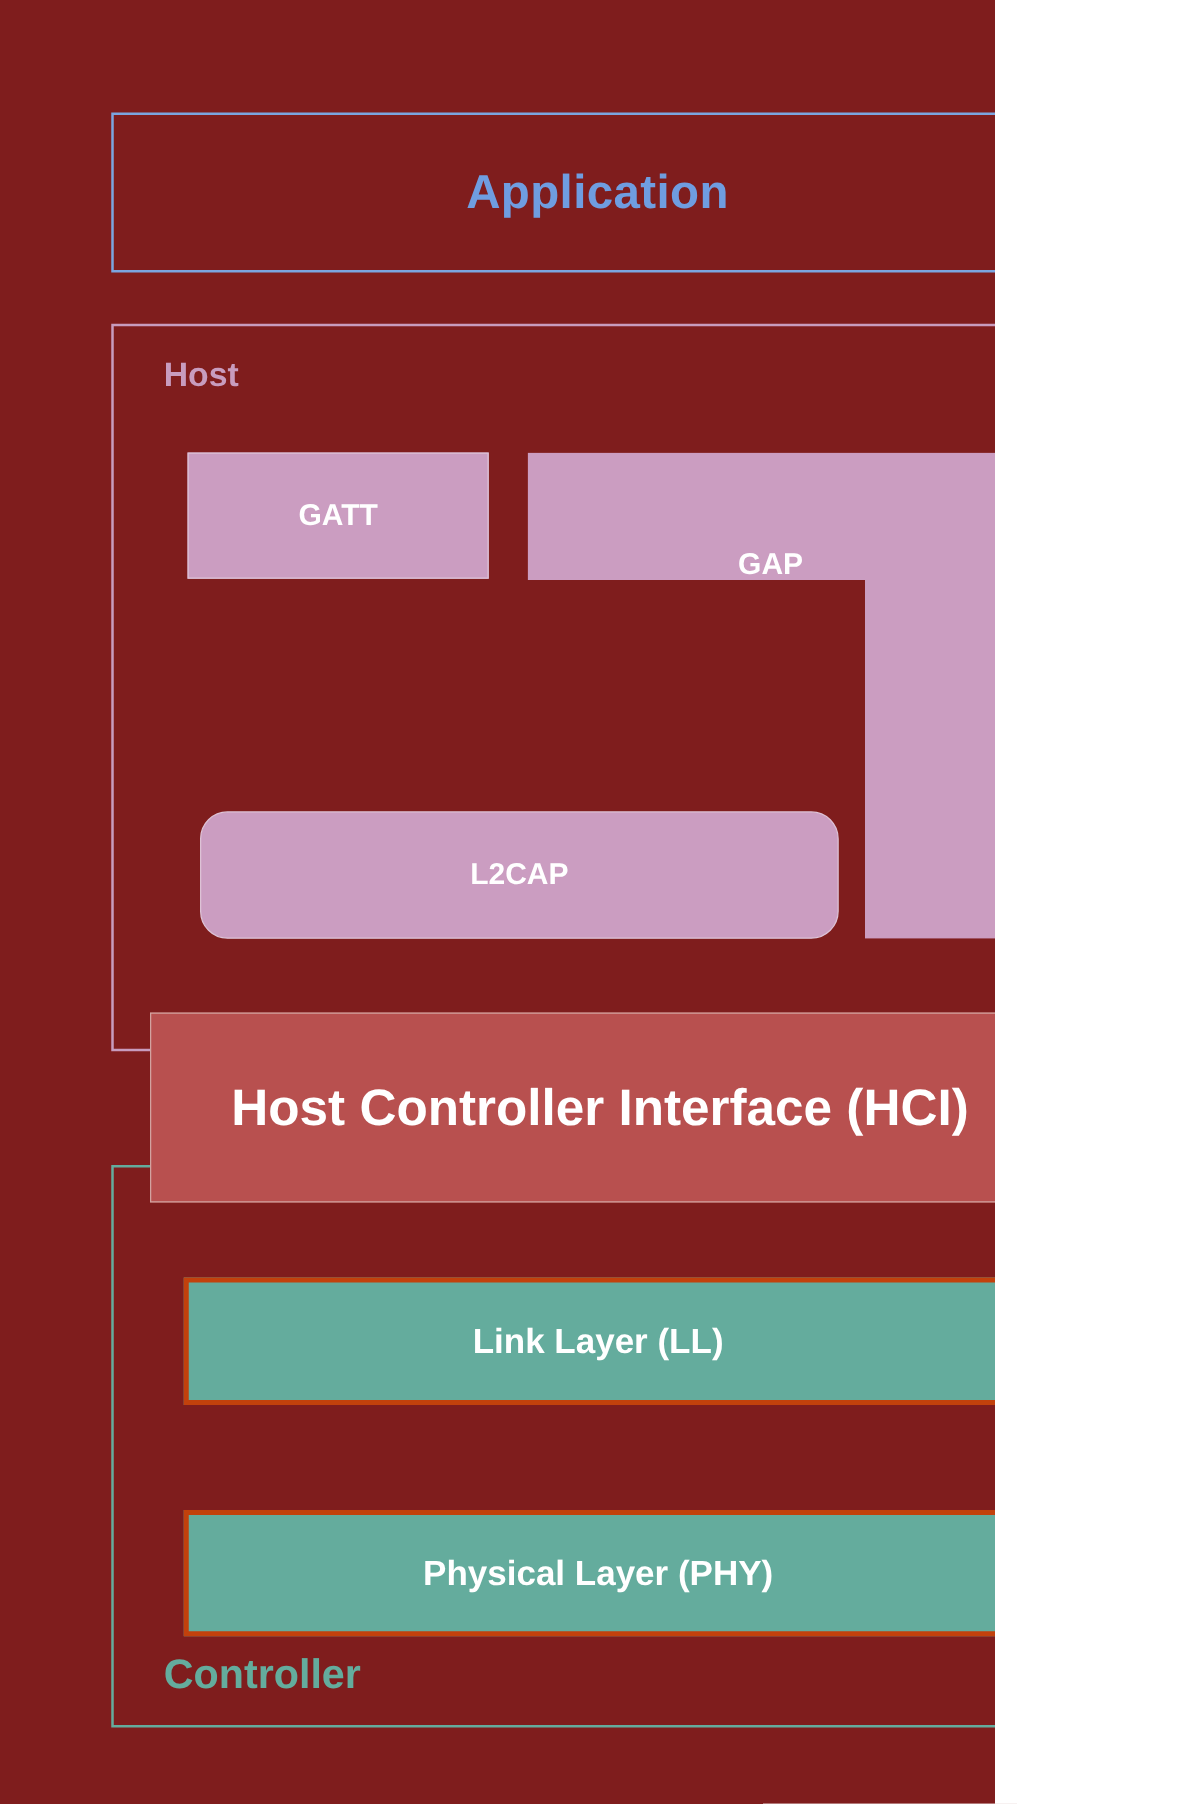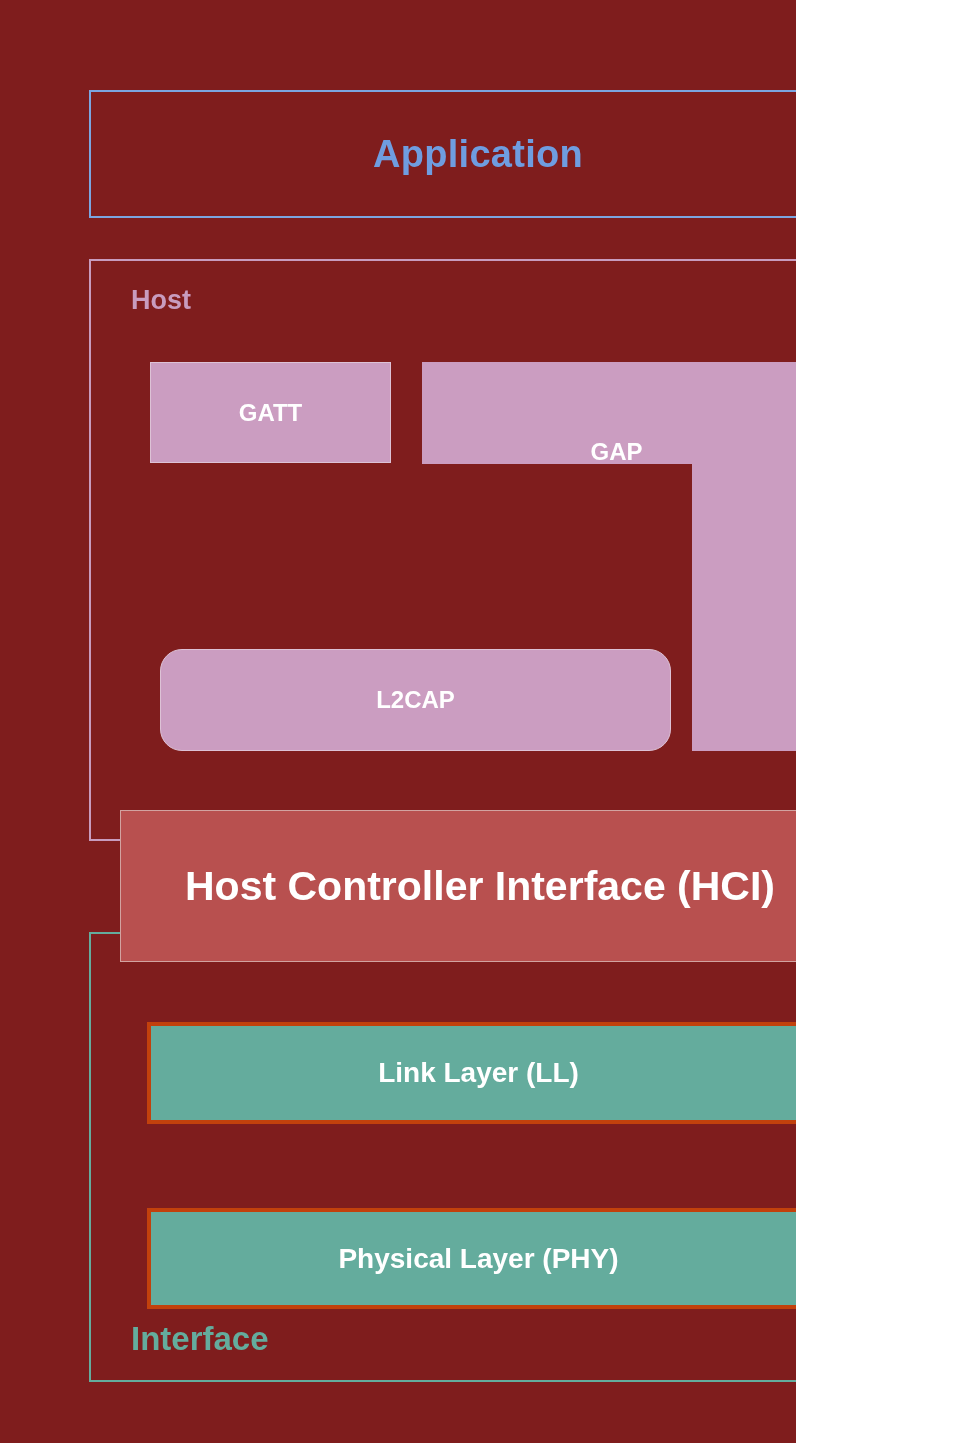--- a/index.html
+++ b/index.html
@@ -157,21 +157,21 @@
     <span class="gap-text">GAP</span>
   </div>
 
   <div id="blk-gatt" class="block host-block">GATT</div>
 
 
 
   <div id="blk-l2cap" class="block host-block">L2CAP</div>
 
   <div id="controller-box" class="container-box">
-    <span id="controller-label">Interface</span>
+    <span id="controller-label">Controller</span>
   </div>
 
   <div id="blk-hci" class="block hci-block">Host Controller Interface (HCI)</div>
 
   <div id="blk-ll" class="block ctrl-block">Link Layer (LL)</div>
 
   <div id="blk-phy" class="block ctrl-block">Physical Layer (PHY)</div>
 
 </div>
 

